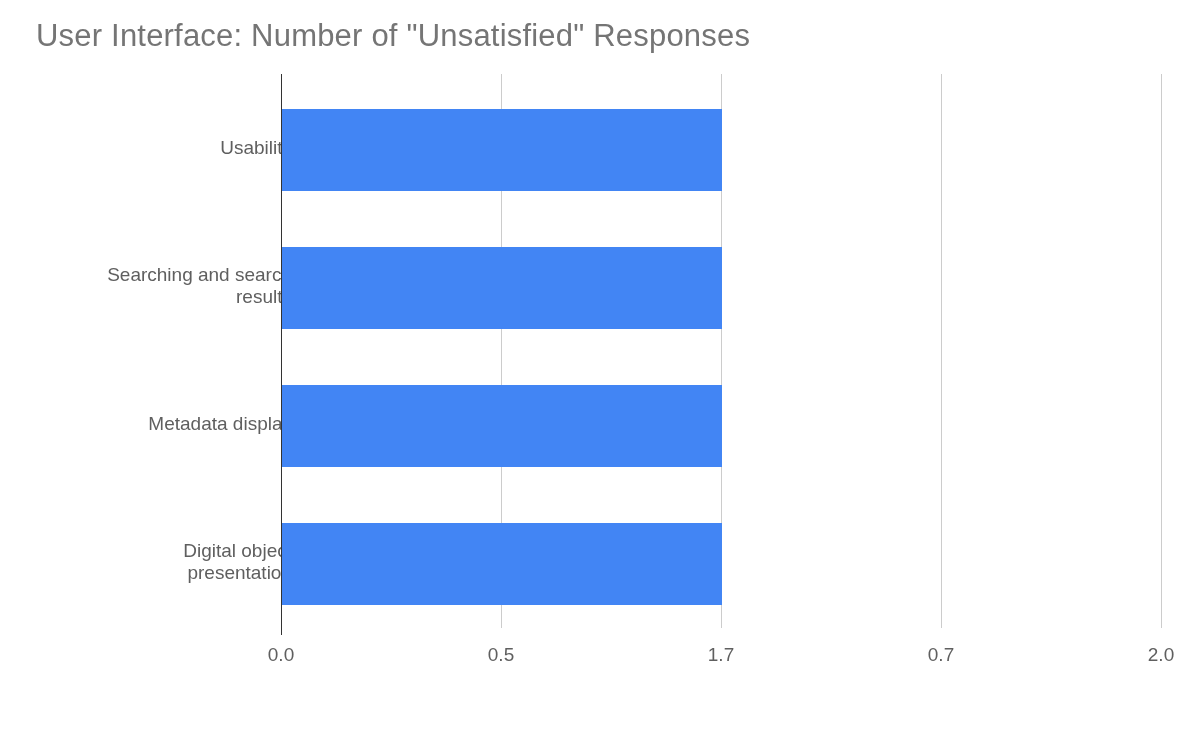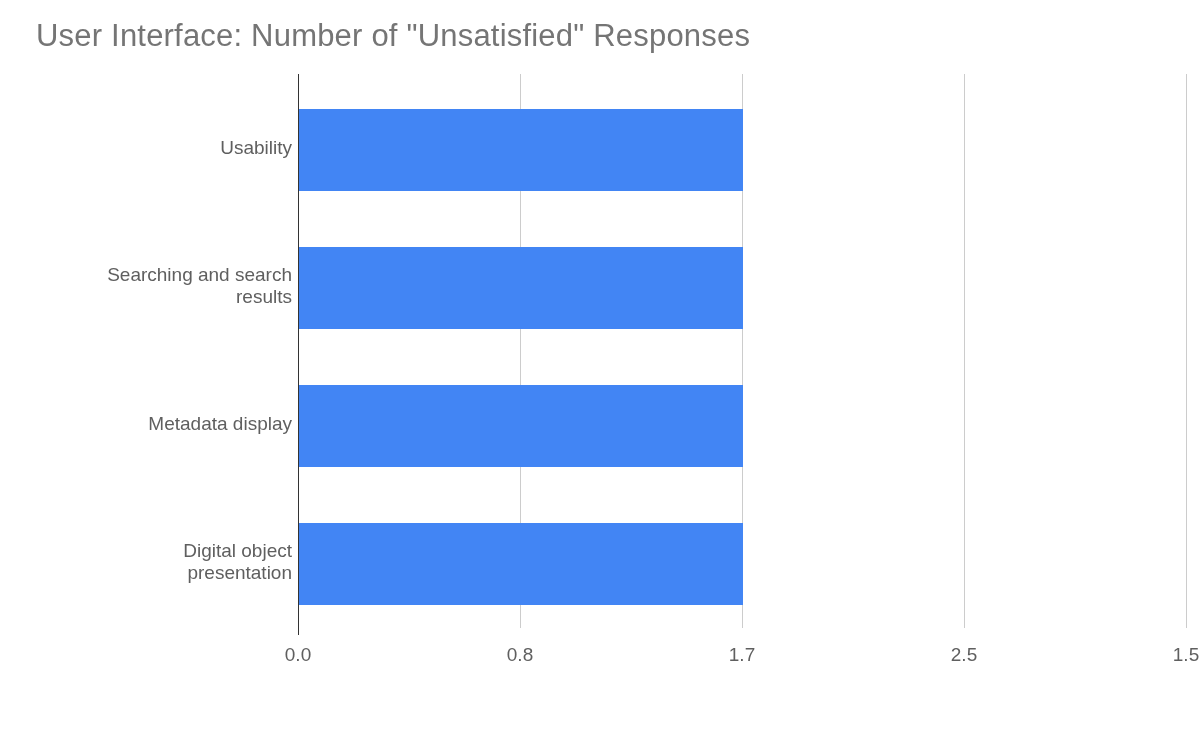--- a/index.html
+++ b/index.html
@@ -21,25 +21,24 @@
     position: absolute;
     left: 36px;
     top: 18px;
     font-size: 31px;
     color: #757575;
     font-weight: 400;
     letter-spacing: 0.2px;
   }
   .plot {
     position: absolute;
-    left: 298px;
+    left: 281px;
     top: 74px;
     width: 880px;   
     height: 554px;  
-    padding-left: 8px;
   }
   .gridline {
     position: absolute;
     top: 0;
     width: 1px;
     height: 100%;
     background: #cccccc;
   }
   .axis-y {
     position: absolute;
@@ -105,19 +104,19 @@
     <div class="axis-y"></div>
 
     <div class="bar" style="top:35px;  width:50%;"></div>
     <div class="bar" style="top:173px; width:50%;"></div>
     <div class="bar" style="top:311px; width:50%;"></div>
     <div class="bar" style="top:449px; width:50%;"></div>
 
     <div class="tickmark" style="left:0;"></div>
 
     <div class="xtick" style="left:0%;">0.0</div>
-    <div class="xtick" style="left:25%;">0.8</div>
+    <div class="xtick" style="left:25%;">0.5</div>
     <div class="xtick" style="left:50%;">1.7</div>
-    <div class="xtick" style="left:75%;">2.5</div>
-    <div class="xtick" style="left:100%;">1.5</div>
+    <div class="xtick" style="left:75%;">0.7</div>
+    <div class="xtick" style="left:100%;">2.0</div>
 
   </div>
 </div>
 
 </body></html>

